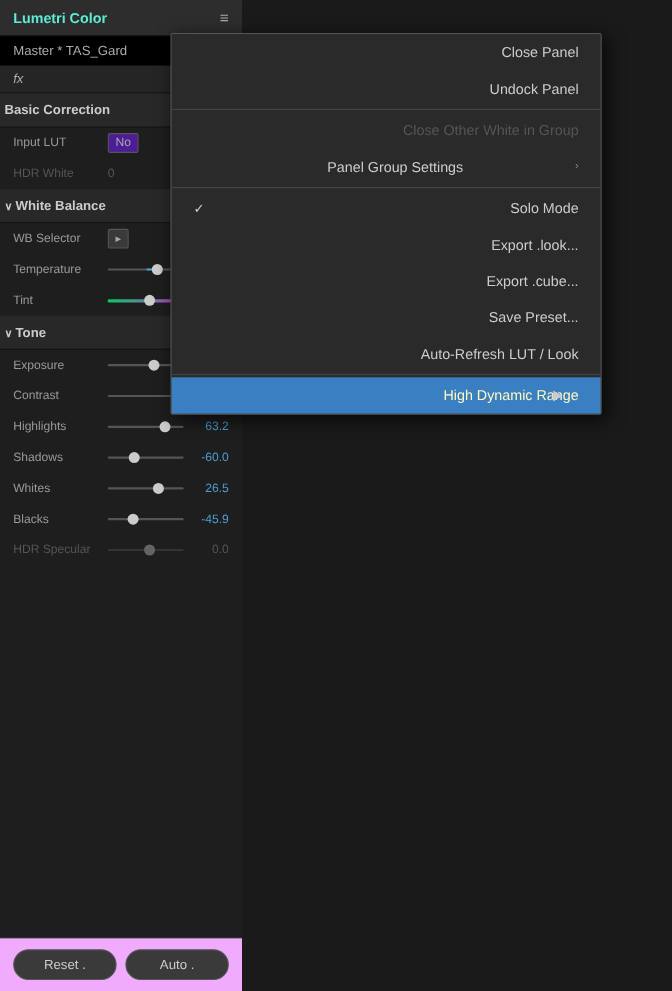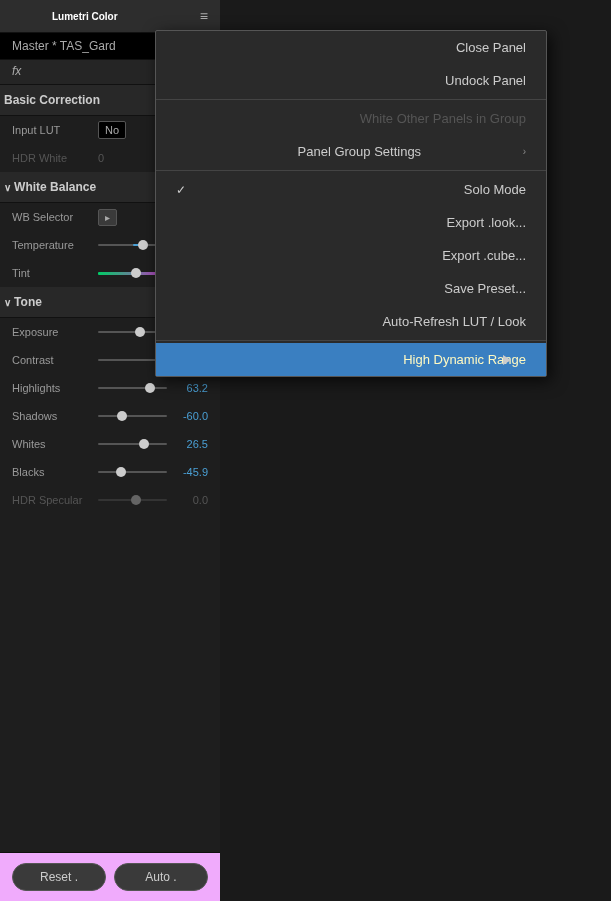--- a/index.html
+++ b/index.html
@@ -27,24 +27,23 @@
     .panel-header {
       background: #2d2d2d;
       padding: 8px 12px;
       display: flex;
       align-items: center;
       justify-content: space-between;
       border-bottom: 1px solid #111;
     }
 
     .panel-title {
-      color: #ffffff;
-      font-size: 10px;
+      color: #5eead4;
+      font-size: 13px;
       font-weight: 600;
-      margin-left: 40px;
     }
 
     .panel-menu-btn {
       color: #aaa;
       cursor: pointer;
       font-size: 14px;
     }
 
     .panel-subtitle {
       padding: 6px 12px;
@@ -133,21 +132,21 @@
     .tint-track {
       flex: 1;
       height: 3px;
       border-radius: 1px;
       position: relative;
       margin: 0 6px;
       background: linear-gradient(to right, #00cc66, #cc33cc);
     }
 
     .input-lut-value {
-      background: #000000;
+      background: #4c1d95;
       border: 1px solid #555;
       color: #aaa;
       font-size: 11px;
       padding: 2px 6px;
       border-radius: 2px;
       margin-left: 6px;
     }
 
     .hdr-white-value {
       color: #555;
@@ -384,21 +383,21 @@
 
 <div class="dropdown-overlay">
 <div class="dropdown-item">
       <span>Close Panel</span>
     </div>
     <div class="dropdown-item">
       <span>Undock Panel</span>
     </div>
     <div class="dropdown-separator"></div>
     <div class="dropdown-item disabled">
-      <span>White Other Panels in Group</span>
+      <span>Close Other White in Group</span>
     </div>
     <div class="dropdown-item">
       <span>Panel Group Settings</span>
       <span class="dropdown-arrow">›</span>
     </div>
     <div class="dropdown-separator"></div>
     <div class="dropdown-item checked">
       <span>Solo Mode</span>
     </div>
     <div class="dropdown-item">

